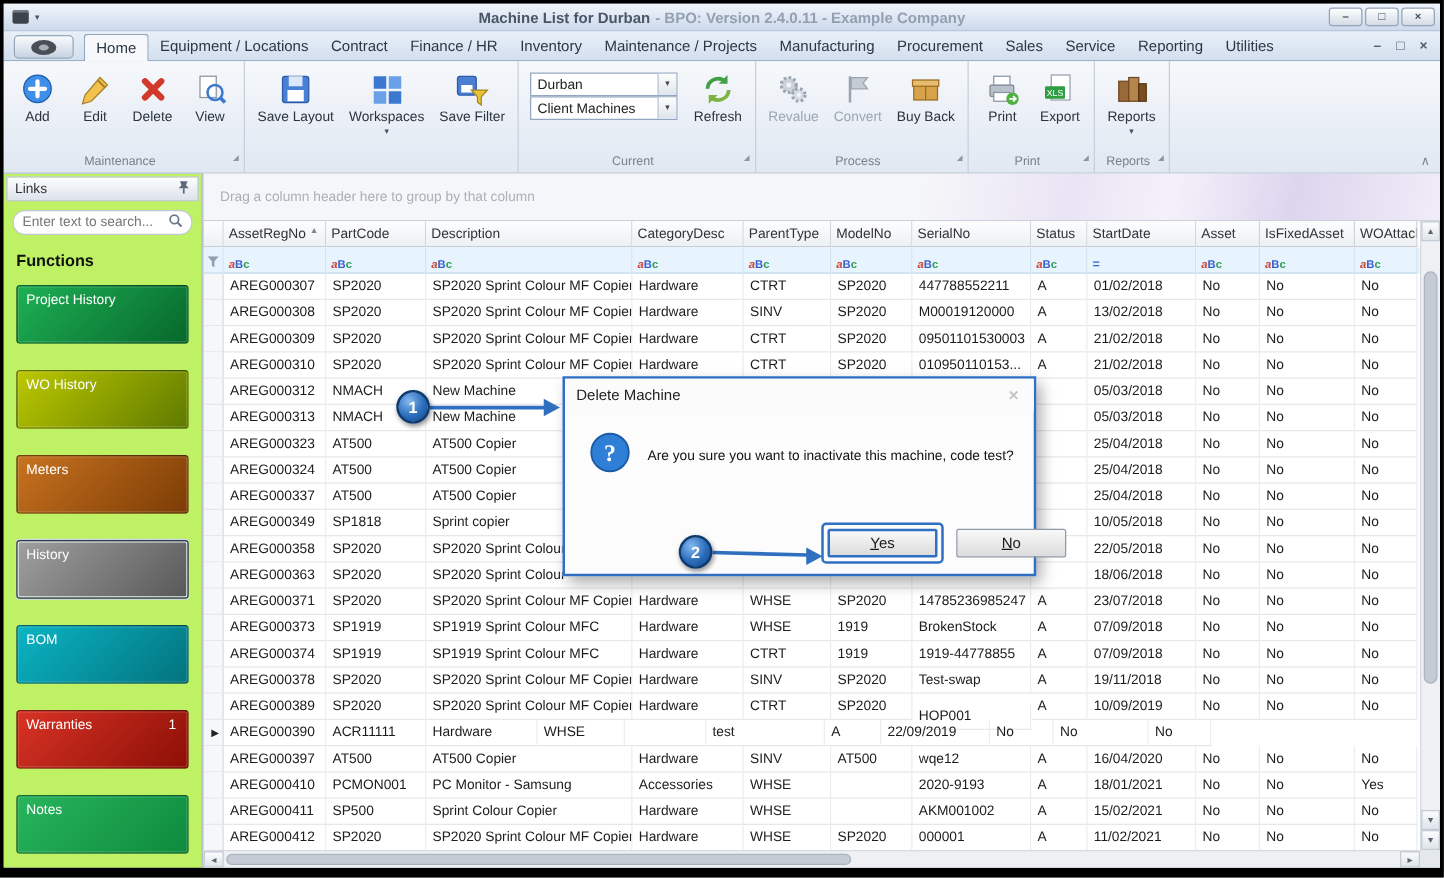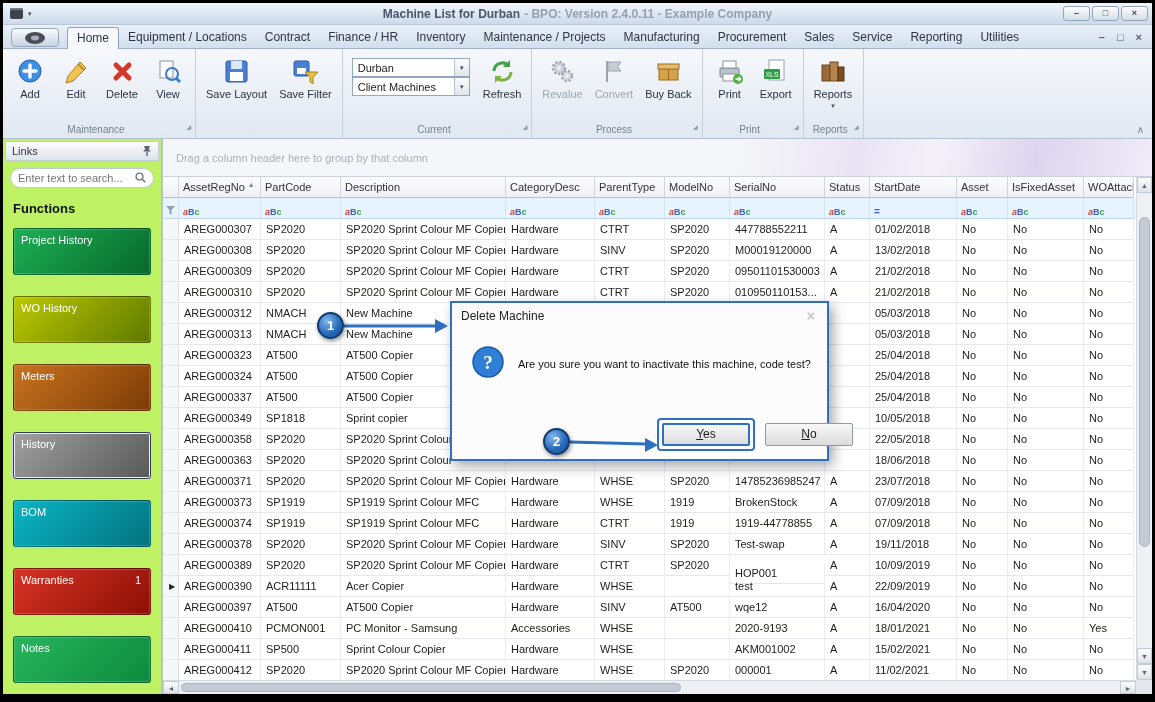--- a/index.html
+++ b/index.html
@@ -210,20 +210,32 @@
                   <rect x="3" y="3" width="21" height="21" rx="2" fill="#4a7fd4" stroke="#2c5aa8"></rect>
                   <rect x="8" y="3" width="11" height="8" fill="#dce8fa"></rect>
                   <rect x="7" y="14" width="13" height="9" fill="#fff"></rect>
                 </svg>
               </span>
           <span class="rlbl">Save Layout</span>
         </div>
         <div class="rbtn">
           <span class="ricon">
                 <svg width="27" height="27">
+                  <rect x="3" y="3" width="10" height="10" fill="#3b79d1"></rect>
+                  <rect x="15" y="3" width="10" height="10" fill="#6aa0e8"></rect>
+                  <rect x="3" y="15" width="10" height="10" fill="#6aa0e8"></rect>
+                  <rect x="15" y="15" width="10" height="10" fill="#3b79d1"></rect>
+                </svg>
+              </span>
+          <span class="rlbl">Workspaces</span>
+          <span class="rcaret">▾</span>
+        </div>
+        <div class="rbtn">
+          <span class="ricon">
+                <svg width="27" height="27">
                   <rect x="2" y="3" width="15" height="15" rx="2" fill="#4a7fd4" stroke="#2c5aa8"></rect>
                   <rect x="5" y="10" width="9" height="6" fill="#fff"></rect>
                   <path d="M13 14h13l-5 5.5V26l-3-2.2v-4.3z" fill="#e8c23a" stroke="#a8861a"></path>
                 </svg>
               </span>
           <span class="rlbl">Save Filter</span>
         </div>
       </div>
     </div>
 
@@ -696,21 +708,20 @@
               <div class="dcell" style="width: 45px;">A</div>
               <div class="dcell" style="width: 87px;">10/09/2019</div>
               <div class="dcell" style="width: 51px;">No</div>
               <div class="dcell" style="width: 76px;">No</div>
               <div class="dcell" style="width: 50px;">No</div>
             </div>
             <div class="drow">
               <div class="dcell ind" style="width: 16px;">▶</div>
               <div class="dcell" style="width: 82px;">AREG000390</div>
               <div class="dcell" style="width: 80px;">ACR11111</div>
-              <div class="dcell" style="width: 165px;">Acer Copier</div>
               <div class="dcell" style="width: 89px;">Hardware</div>
               <div class="dcell" style="width: 70px;">WHSE</div>
               <div class="dcell" style="width: 65px;"></div>
               <div class="dcell" style="width: 95px;">test</div>
               <div class="dcell" style="width: 45px;">A</div>
               <div class="dcell" style="width: 87px;">22/09/2019</div>
               <div class="dcell" style="width: 51px;">No</div>
               <div class="dcell" style="width: 76px;">No</div>
               <div class="dcell" style="width: 50px;">No</div>
             </div>

